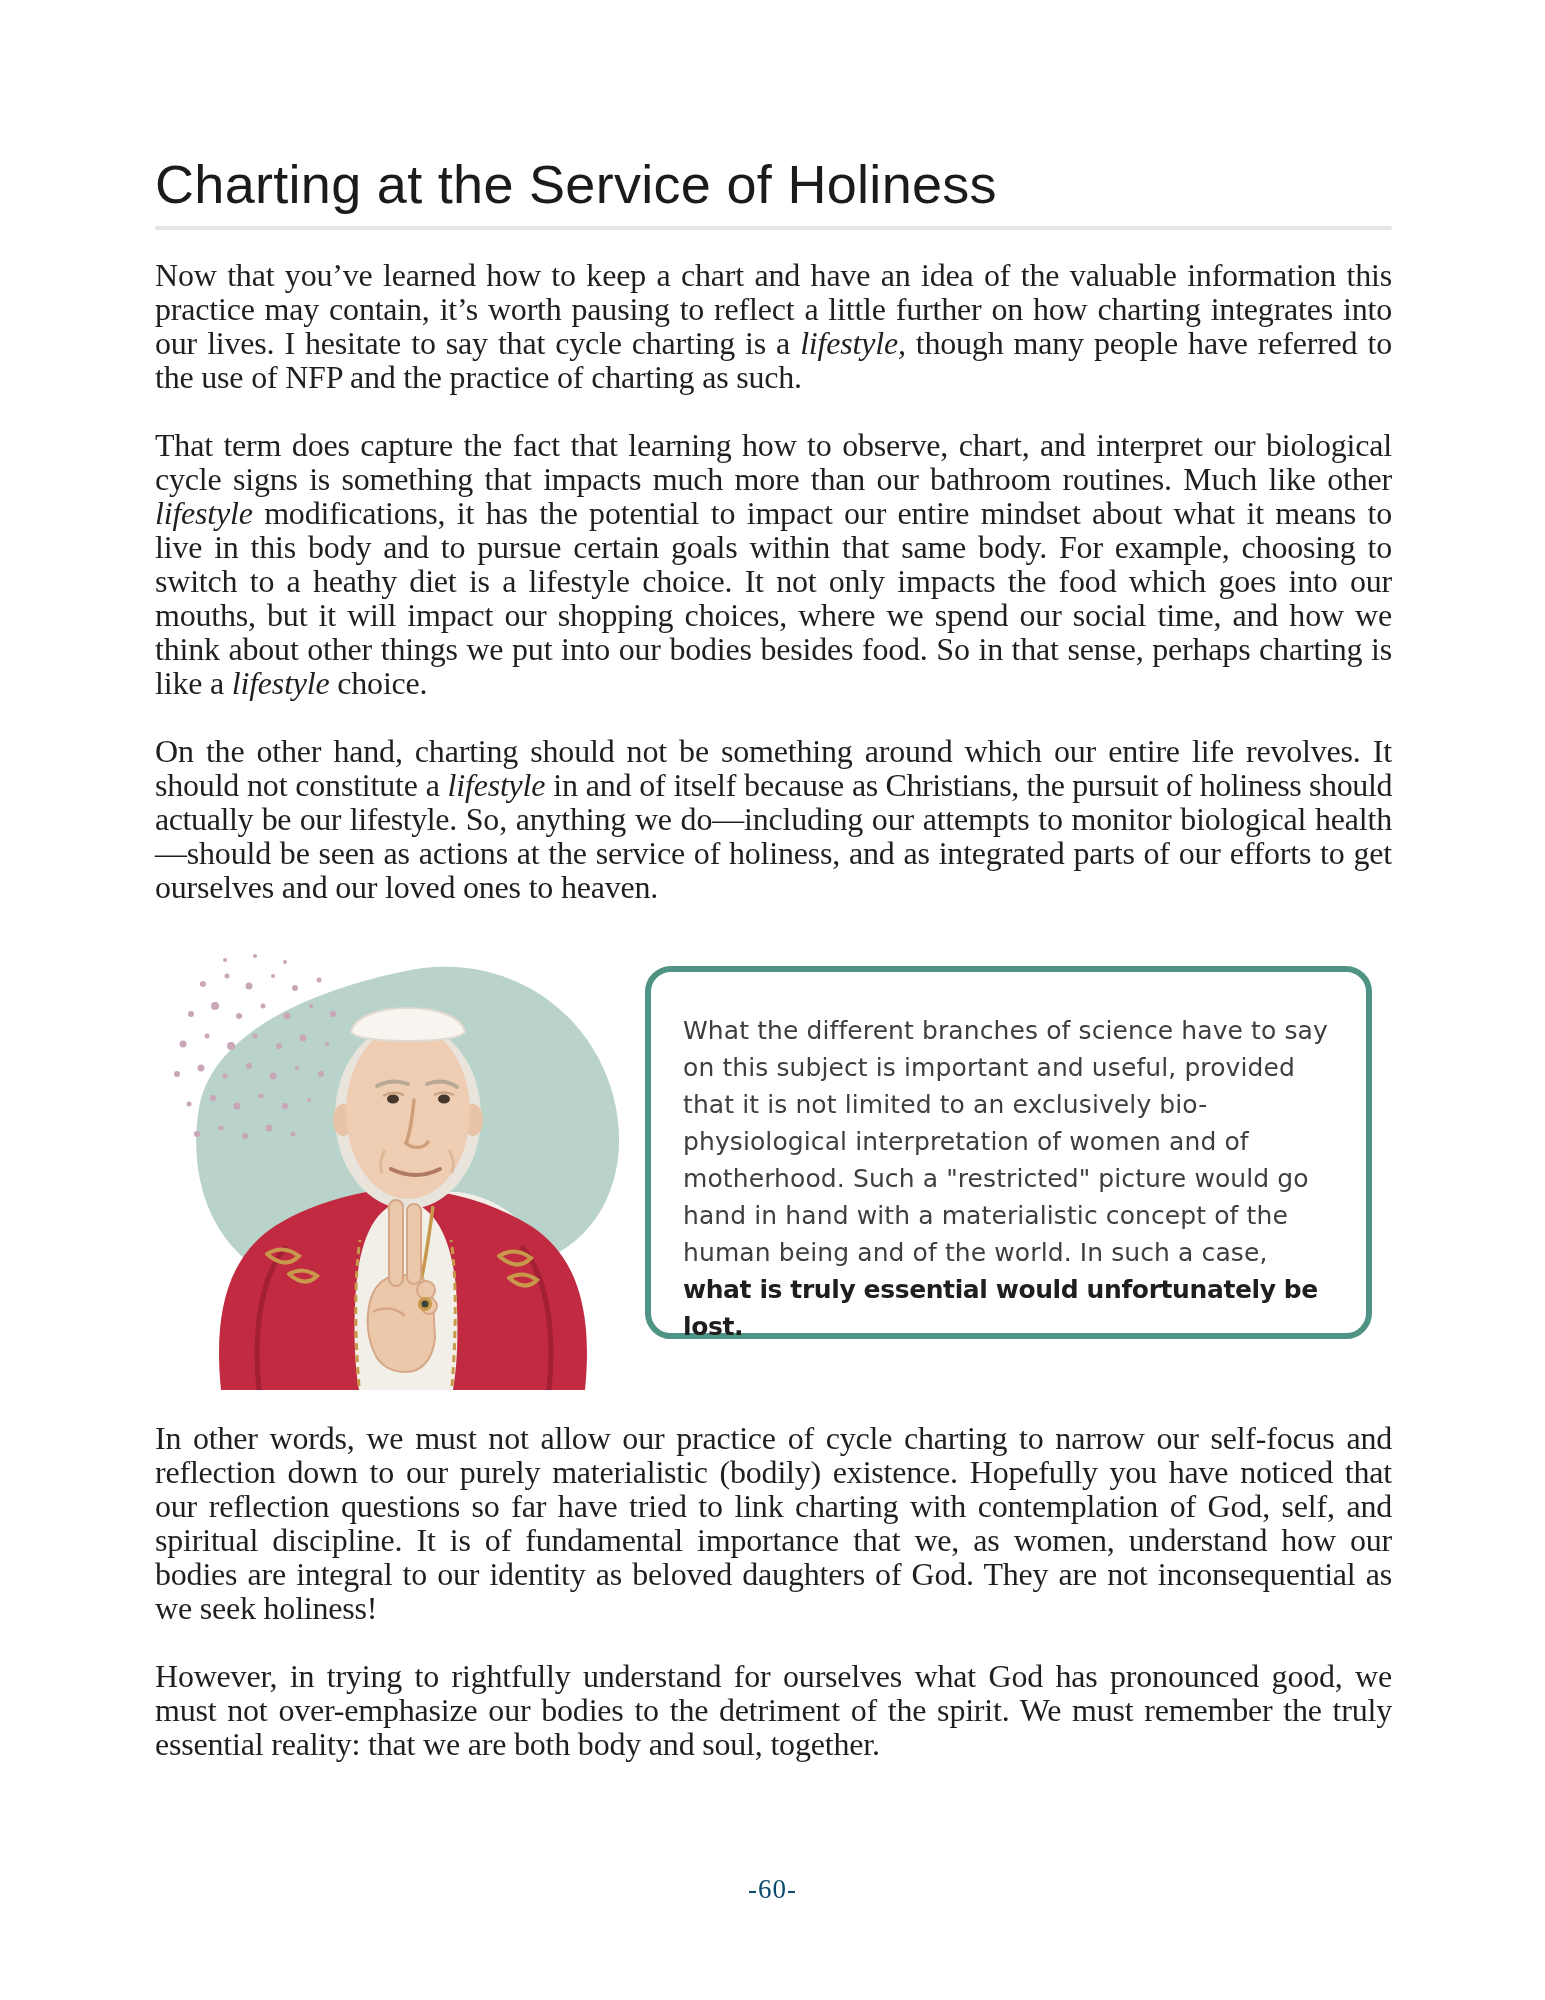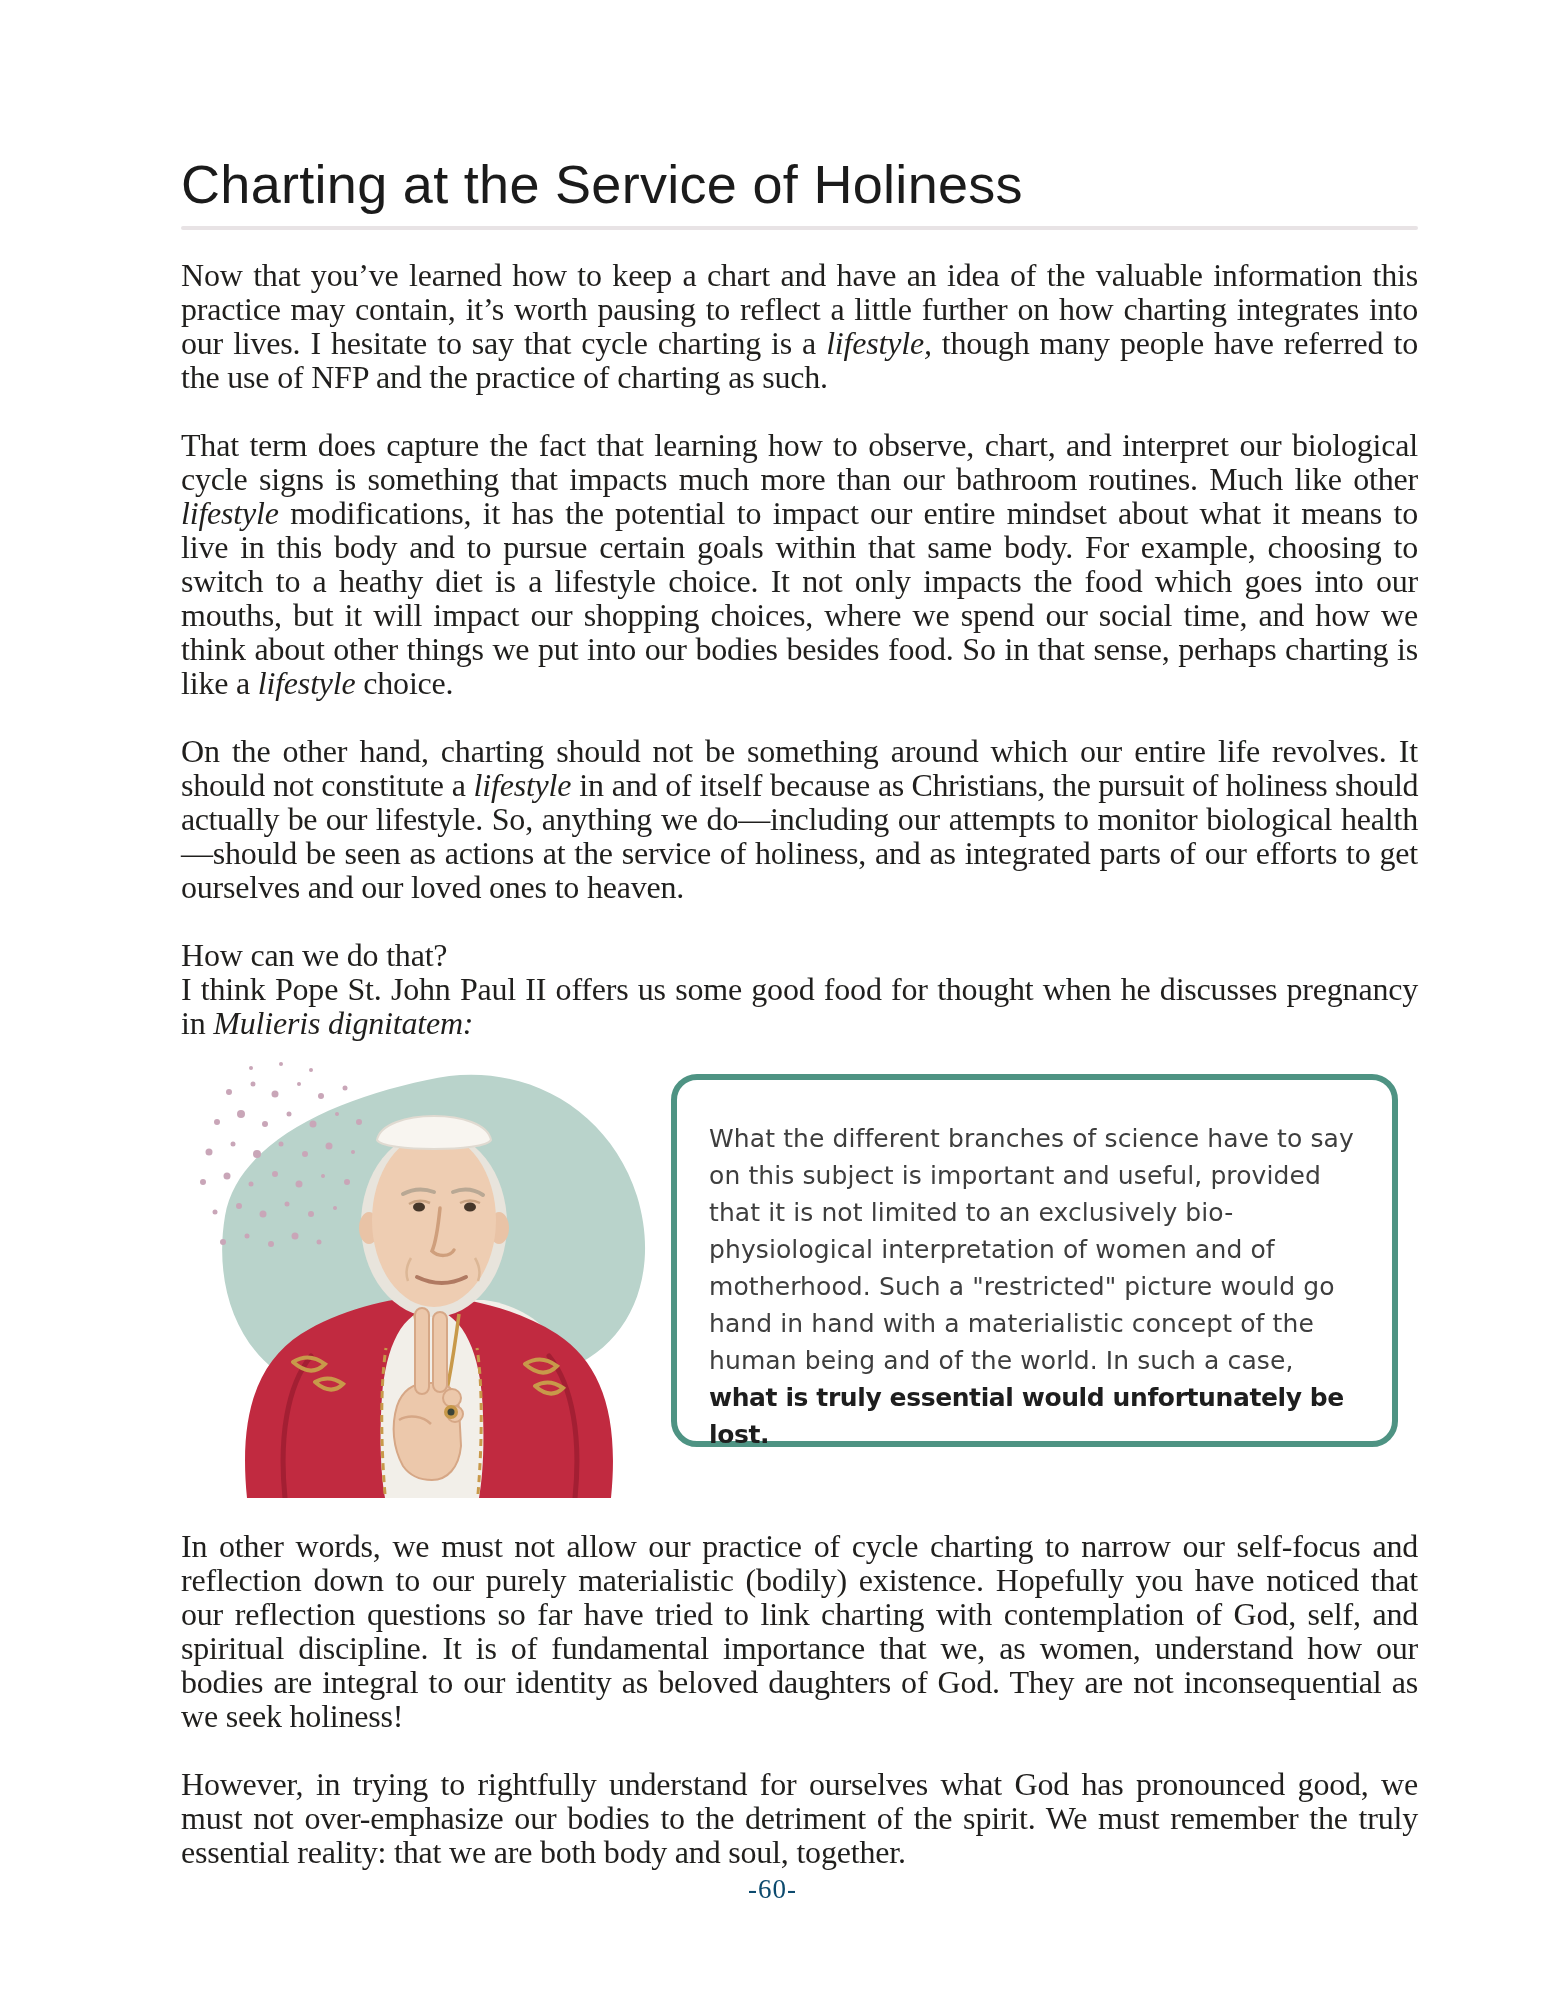--- a/index.html
+++ b/index.html
@@ -10,21 +10,21 @@
     --cape-red:#c12a40;
     --cape-shadow:#a31f33;
     --gold:#c8994a;
     --ink:#201f1d;
   }
   html,body{margin:0;padding:0;background:#ffffff;}
   .page{
     position:relative;width:1545px;height:2000px;background:#ffffff;
     overflow:hidden;font-family:"Liberation Serif",serif;color:var(--ink);
   }
-  .content{position:absolute;left:155px;top:0;width:1237px;margin-left:26px;}
+  .content{position:absolute;left:155px;top:0;width:1237px;}
   .doc-title{
     margin:156px 0 0 0;
     font-family:"Liberation Sans",sans-serif;
     font-weight:400;font-size:54px;line-height:1.05;color:#1b1b1b;letter-spacing:.3px;
   }
   .title-rule{height:4px;background:var(--title-rule);margin-top:13px;border-radius:2px;}
   .body-text p{
     font-size:32px;line-height:34px;text-align:justify;color:var(--ink);
     margin:0 0 34px 0;white-space:pre-line;letter-spacing:-0.2px;
   }
@@ -55,22 +55,20 @@
 <div class="page">
   <div class="content">
 
     <h1 class="doc-title">Charting at the Service of Holiness</h1>
     <div class="title-rule"></div>
 
     <div class="body-text">
       <p class="first"><span>Now that you’ve learned how to keep a chart and have an idea of the valuable information this practice may contain, it’s worth pausing to reflect a little further on how charting integrates into our lives. I hesitate to say that cycle charting is a </span><em>lifestyle,</em><span> though many people have referred to the use of NFP and the practice of charting as such.</span></p>
       <p><span>That term does capture the fact that learning how to observe, chart, and interpret our biological cycle signs is something that impacts much more than our bathroom routines. Much like other </span><em>lifestyle</em><span> modifications, it has the potential to impact our entire mindset about what it means to live in this body and to pursue certain goals within that same body. For example, choosing to switch to a heathy diet is a lifestyle choice. It not only impacts the food which goes into our mouths, but it will impact our shopping choices, where we spend our social time, and how we think about other things we put into our bodies besides food. So in that sense, perhaps charting is like a </span><em>lifestyle</em><span> choice.</span></p>
       <p><span>On the other hand, charting should not be something around which our entire life revolves. It should not constitute a </span><em>lifestyle</em><span> in and of itself because </span><strong>as Christians, the pursuit of holiness should actually be our lifestyle</strong><span>. So, anything we do—including our attempts to monitor biological health—should be seen as actions at the service of holiness, and as integrated parts of our efforts to get ourselves and our loved ones to heaven.</span></p>
-      <p class="tight"><span>How can we do that?
-I think Pope St. John Paul II offers us some good food for thought when he discusses pregnancy in </span><em>Mulieris dignitatem:</em></p>
 
       <div class="media-row">
 
         <svg class="pope-art" viewBox="0 0 472 452" aria-hidden="true">
           <defs>
             <clipPath id="artClip">
                 <rect x="0" y="0" width="472" height="452"></rect>
               </clipPath>
           </defs>
           <g clip-path="url(#artClip)">

